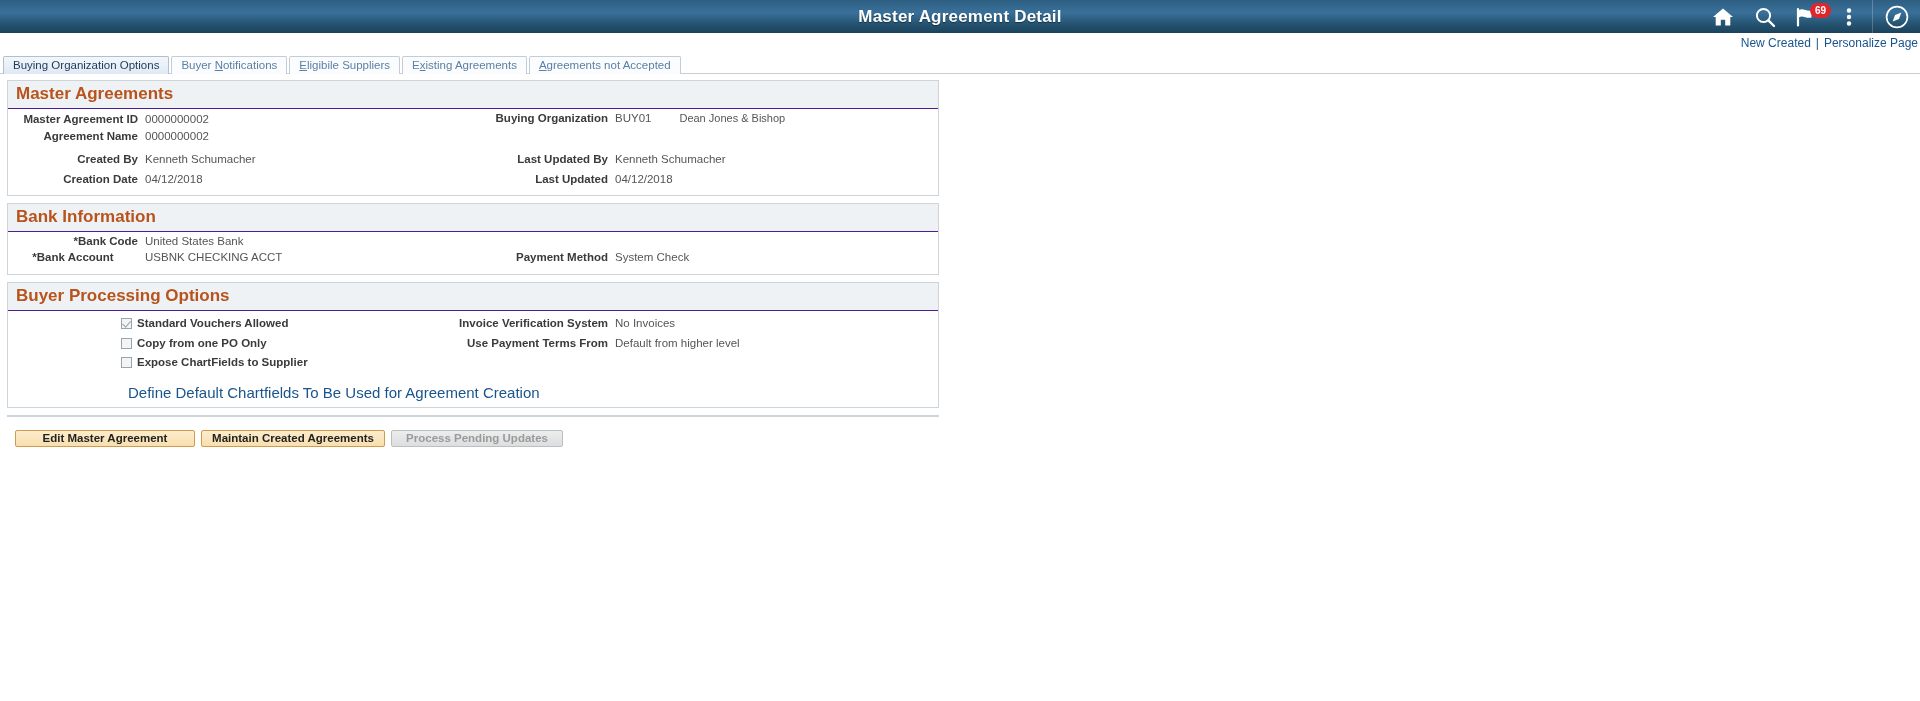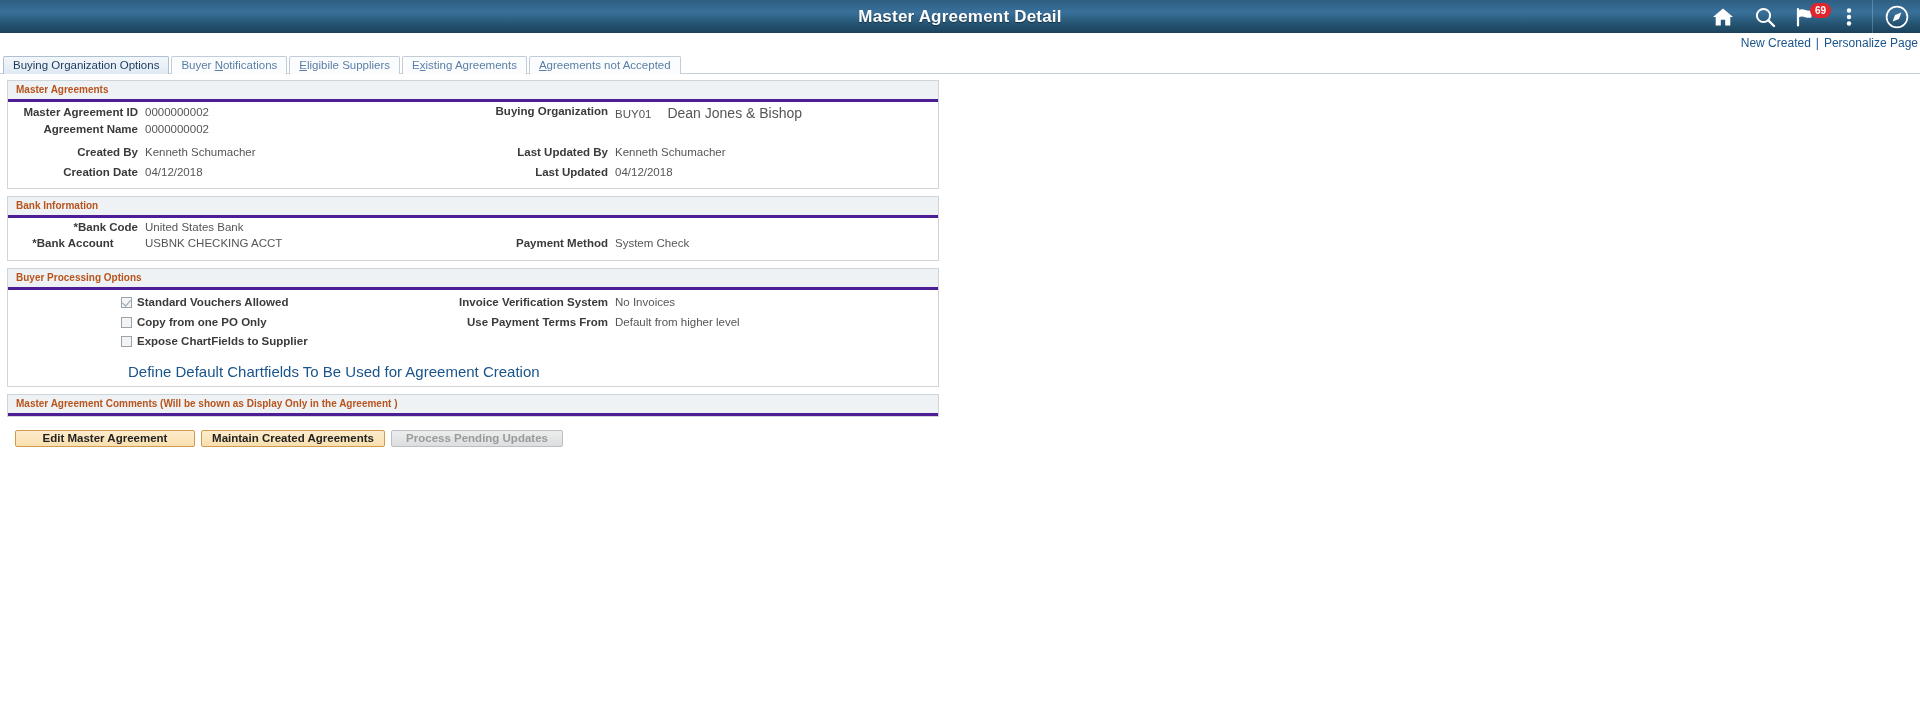--- a/index.html
+++ b/index.html
@@ -133,24 +133,24 @@
     padding: 6px 0 0 7px;
   }
   .group {
     width: 932px;
     border: 1px solid #cdd4da;
     background: #ffffff;
     margin-bottom: 7px;
   }
   .group-header {
     background: #eef2f5;
-    border-bottom: 3px solid #4c1d95;
+    border-bottom: 1px solid #4c1d95;
     padding: 3px 8px 4px 8px;
     color: #b8531c;
-    font-size: 10px;
+    font-size: 17px;
     font-weight: bold;
   }
   .group-body {
     position: relative;
     padding: 8px 0 9px 0;
   }
   .fld {
     position: absolute;
     display: flex;
     align-items: baseline;
@@ -161,23 +161,23 @@
     font-weight: bold;
     color: #3a3a3a;
     text-align: right;
   }
   .val {
     font-size: 11.5px;
     color: #555555;
     margin-left: 7px;
   }
   .val2 {
-    font-size: 14px;
+    font-size: 11px;
     color: #555555;
-    margin-left: 16px;
+    margin-left: 28px;
   }
 
   
   .cb-line {
     position: absolute;
     display: flex;
     align-items: center;
     white-space: nowrap;
   }
   .cbox {
@@ -451,21 +451,20 @@
       </div>
       <div class="fld" style="left:600px; top:26px;">
         <span class="val">Default from higher level</span>
       </div>
 
       <a class="inline-link" style="left:120px; top:73px;">Define Default Chartfields To Be Used for Agreement Creation</a>
     </div>
   </div>
 
   <div class="group">
-    <div class="group-header">Master Agreement Comments (Will be shown as Display Only in the Agreement )</div>
   </div>
 
   <div class="btn-row">
     <button class="btn">Edit Master Agreement</button>
     <button class="btn" style="min-width:184px;">Maintain Created Agreements</button>
     <button class="btn disabled" style="min-width:172px;" disabled="">Process Pending Updates</button>
   </div>
 
 </div>
 

